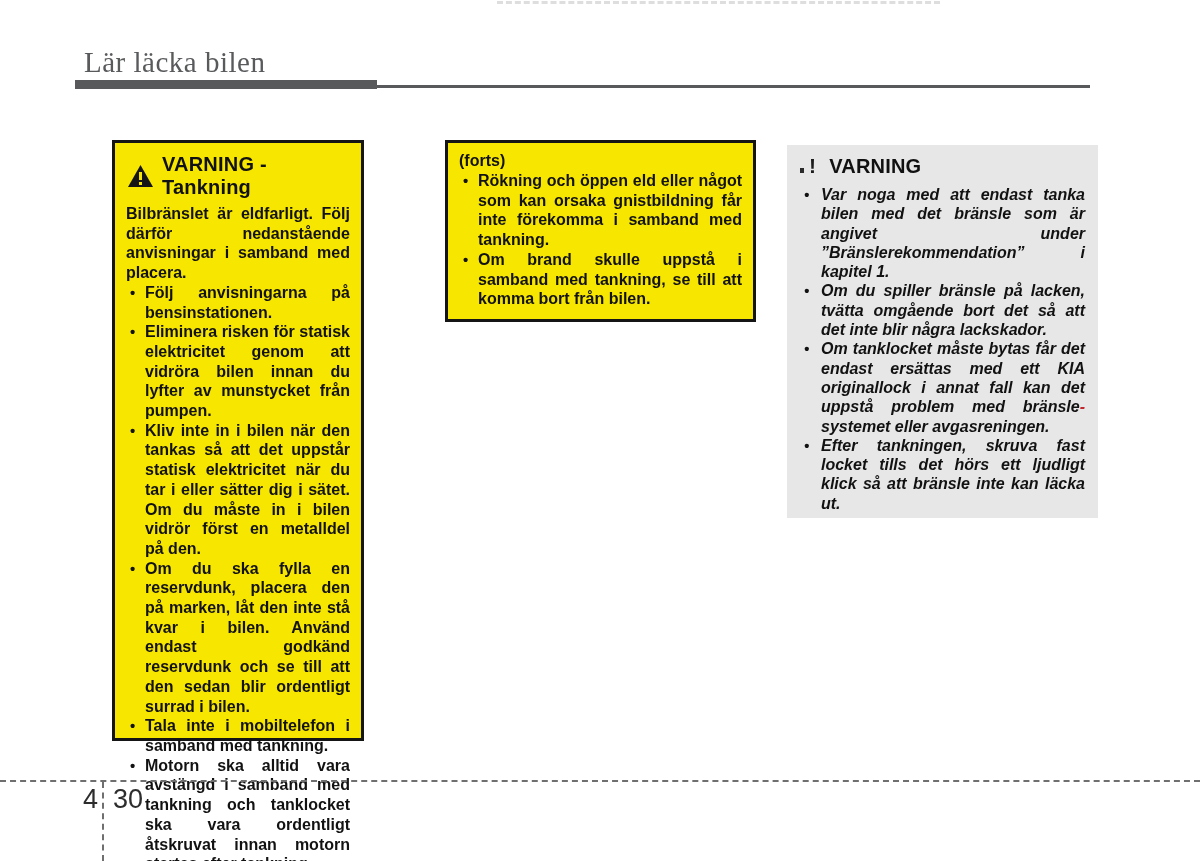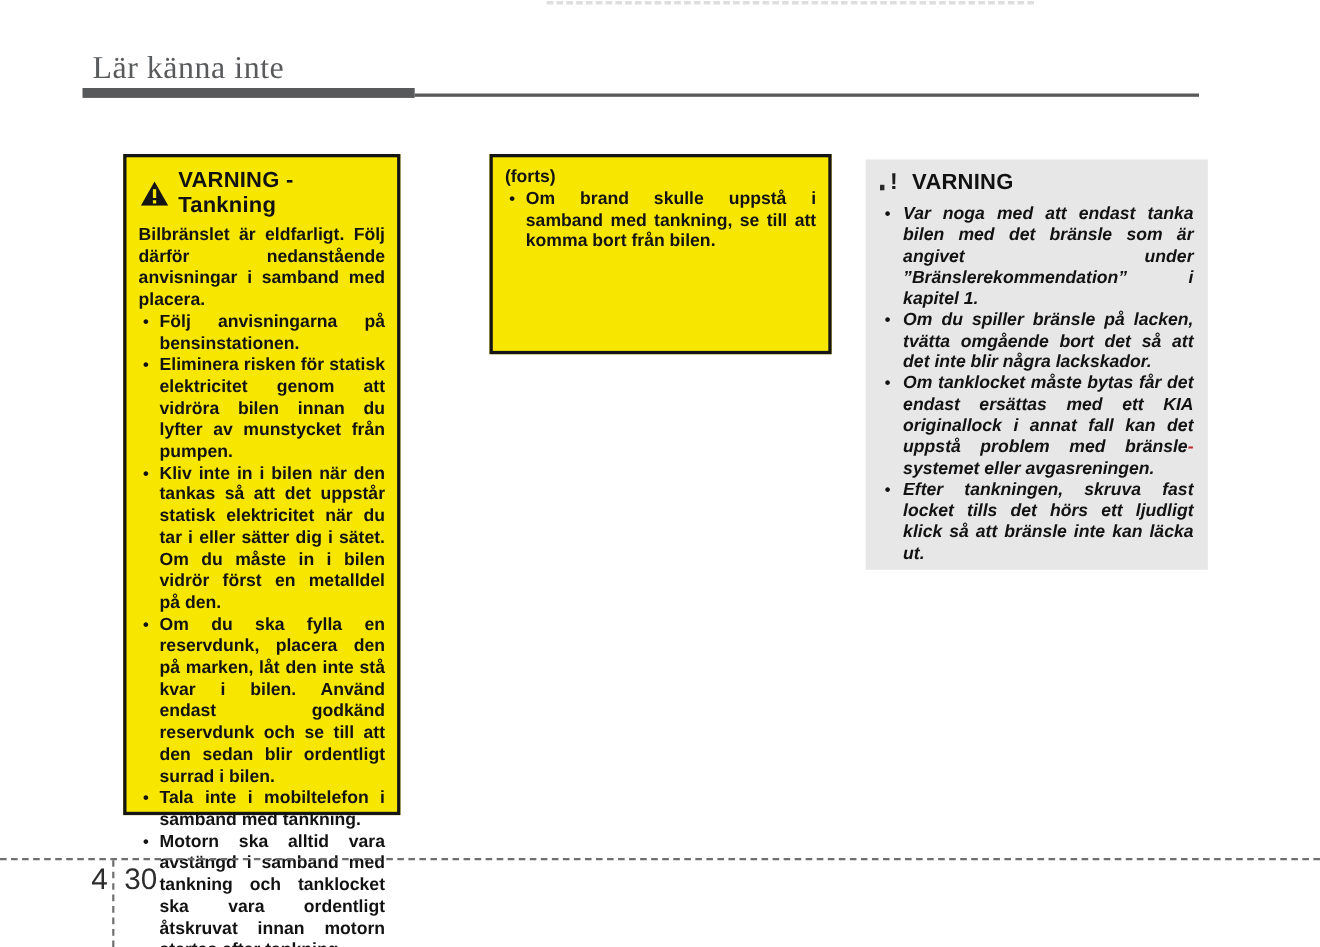--- a/index.html
+++ b/index.html
@@ -64,21 +64,21 @@
   .footer-chapter { position:absolute; left:70px; top:784px; width:28px; text-align:right; font-size:27px; color:#2d2d2d; }
   .footer-page    { position:absolute; left:113px; top:784px; font-size:27px; color:#2d2d2d; }
 </style>
 </head>
 <body>
 
 <div class="page">
 
   <div class="top-dash"></div>
 
-  <div class="page-title">Lär känna inte</div>
+  <div class="page-title">Lär läcka bilen</div>
   <div class="rule-thick"></div>
   <div class="rule-thin"></div>
 
   <section class="box box-yellow box1">
     <div class="box-title">
       <span class="tri-icon">
         <svg width="25" height="22" viewBox="0 0 25 22">
           <polygon points="12.5,0 25,22 0,22" fill="#151515"></polygon>
           <rect x="11" y="7" width="3" height="8" fill="#f7e600"></rect>
           <rect x="11" y="17" width="3" height="3" fill="#f7e600"></rect>
@@ -94,20 +94,21 @@
       <li>Om du ska fylla en reservdunk, placera den på marken, låt den inte stå kvar i bilen. Använd endast godkänd reservdunk och se till att den sedan blir ordentligt surrad i bilen.</li>
       <li>Tala inte i mobiltelefon i samband med tankning.</li>
       <li>Motorn ska alltid vara avstängd i samband med tankning och tanklocket ska vara ordentligt åtskruvat innan motorn startas efter tankning.</li>
     </ul>
     <div class="forts-bottom">(forts)</div>
   </section>
 
   <section class="box box-yellow box2">
     <div class="forts-top">(forts)</div>
     <ul class="bullet-list">
+      <li>Rökning och öppen eld eller något som kan orsaka gnistbildning får inte förekomma i samband med tankning.</li>
       <li>Om brand skulle uppstå i samband med tankning, se till att komma bort från bilen.</li>
     </ul>
   </section>
 
   <section class="box box-gray box3">
     <div class="box-title">
       <span class="excl-icon">
         <span class="excl-dot"></span>
         <span class="excl-mark">!</span>
       </span>

